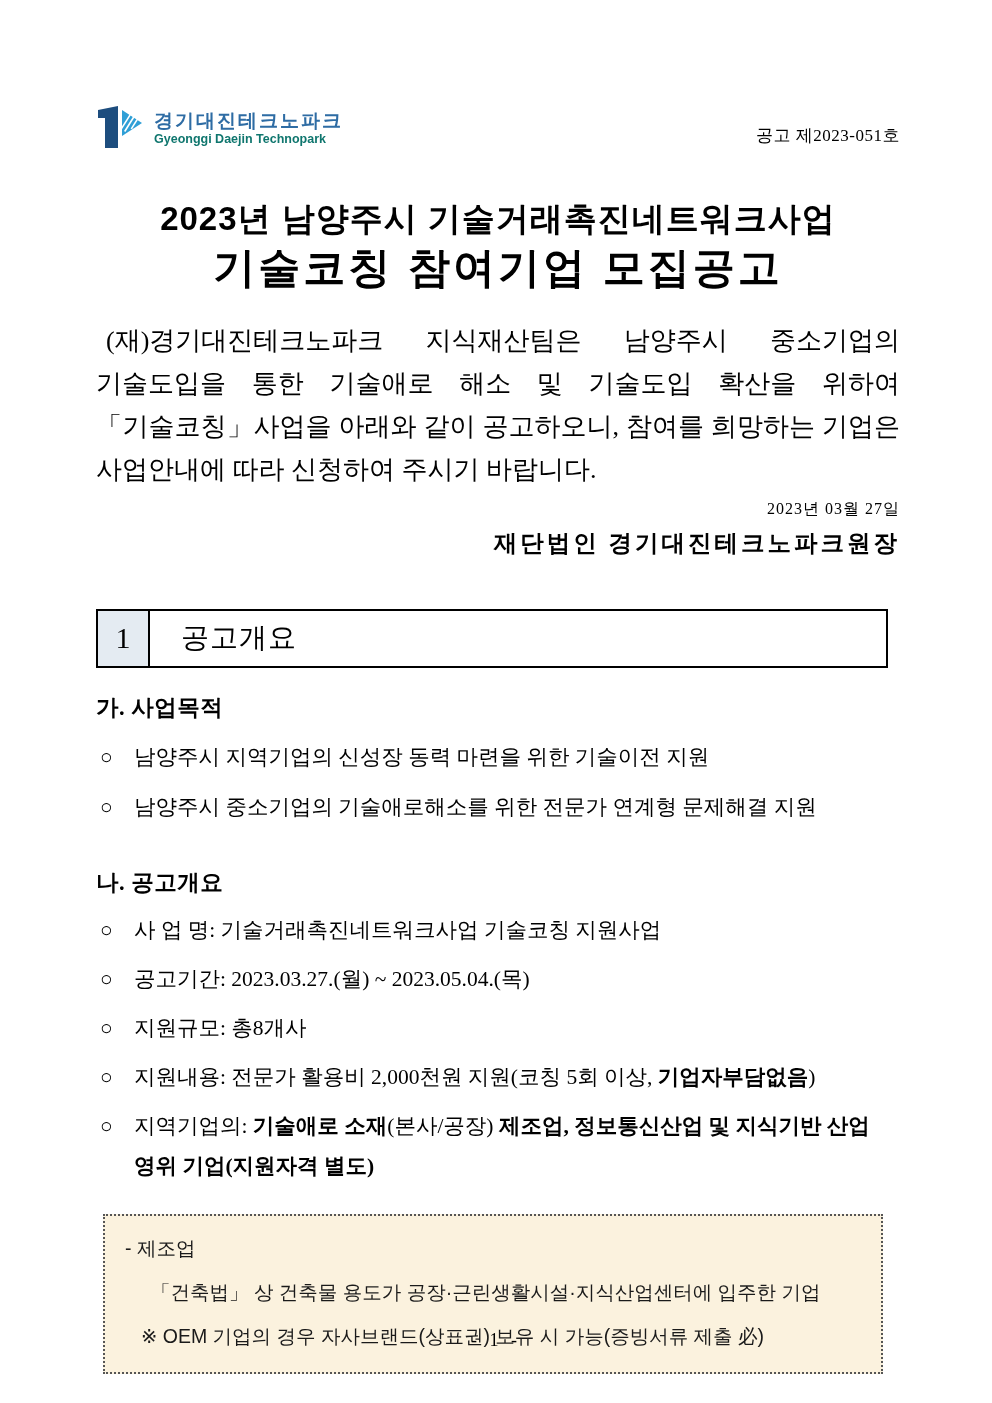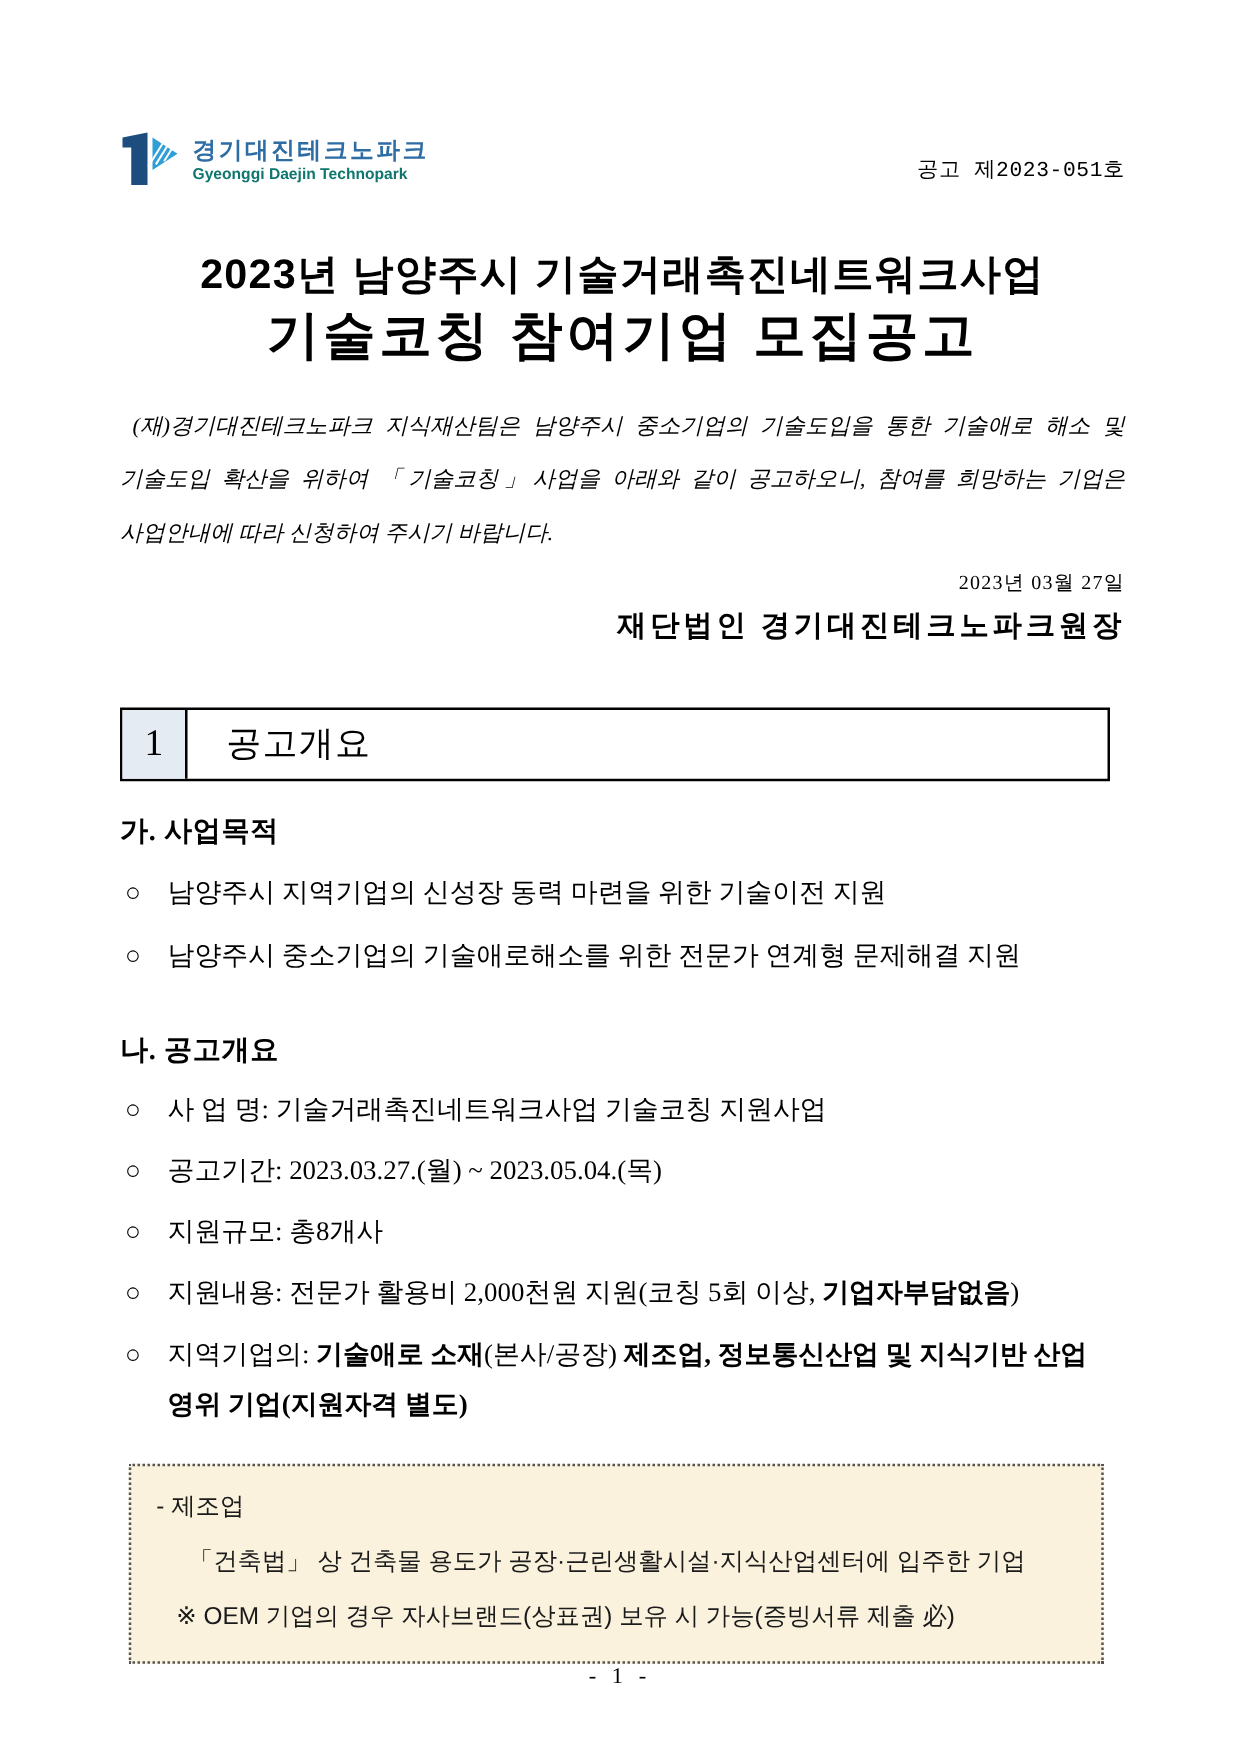--- a/index.html
+++ b/index.html
@@ -41,21 +41,21 @@
     color: #2e6ca4;
   }
   .logo-en {
     font-family: "Liberation Sans", "DejaVu Sans", sans-serif;
     font-weight: bold;
     font-size: 12.5px;
     color: #0f766e;
     margin-top: 3px;
   }
   .notice-no {
-    font-family: Liberation Mono, monospace;
+    font-family: Liberation Serif, serif;
     font-size: 17px;
     letter-spacing: 0.5px;
     margin-top: 20px;
     margin-left: 20px;
   }
 
   
   .title-block { text-align: center; margin-top: 38px; line-height: 1.25; }
   .title-line1 {
     font-family: "Liberation Sans", "DejaVu Sans", sans-serif;
@@ -67,26 +67,25 @@
     font-family: "Liberation Sans", "DejaVu Sans", sans-serif;
     font-weight: 800;
     font-size: 42px;
     letter-spacing: 3px;
     margin-top: 3px;
   }
 
   
   .intro {
     margin-top: 24px;
-    font-size: 18px;
+    font-size: 26px;
     line-height: 43px;
     text-align: justify;
     text-indent: 10px;
     word-break: keep-all;
-    font-style: italic;
   }
   .date-line { text-align: right; font-size: 16px; margin-top: 8px; letter-spacing: 1px; }
   .signer-line {
     text-align: right;
     font-size: 23.5px;
     font-weight: bold;
     letter-spacing: 3px;
     margin-top: 7px;
   }
 

